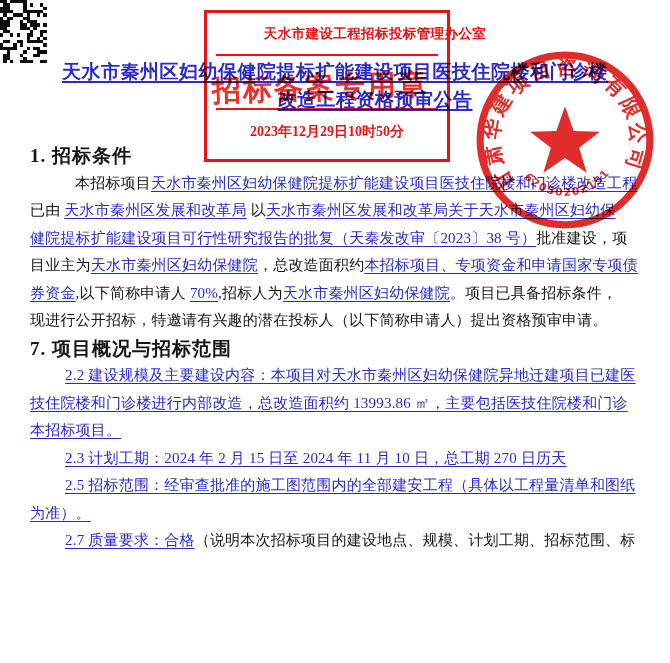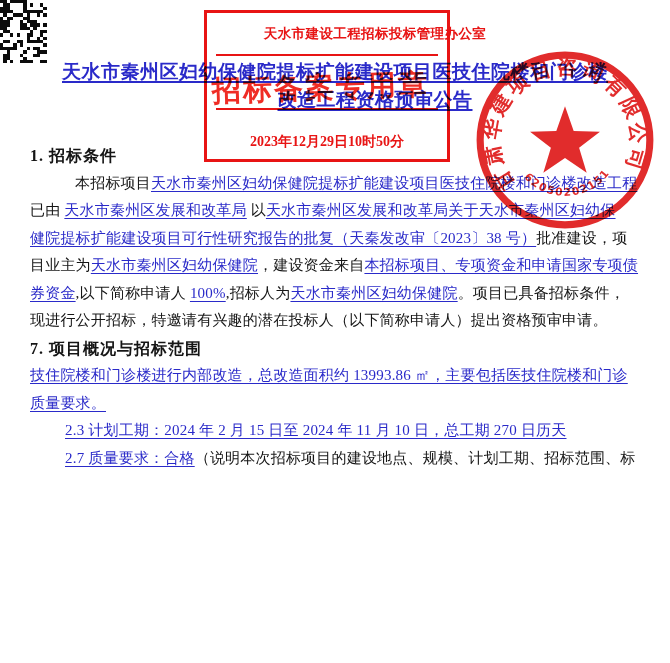--- a/index.html
+++ b/index.html
@@ -29,36 +29,36 @@
   
   .stamp-box{
     position:absolute;left:204px;top:10px;width:240px;height:146px;
     border:3px solid #e81414;z-index:3;mix-blend-mode:multiply;
     color:#e81414;text-align:center;
   }
   .stamp-box .office{position:absolute;left:0;top:12px;width:100%;font-size:13.5px;font-weight:bold;letter-spacing:0.4px;white-space:nowrap;margin-left:48px;}
   .stamp-box .rule{position:absolute;left:9px;right:9px;height:2px;background:#e81414;}
   .rule1{top:41px;}
   .rule2{top:95px;}
-  .stamp-box .dt{position:absolute;left:0;top:120px;width:100%;font-size:14px;font-weight:bold;white-space:nowrap;}
+  .stamp-box .dt{position:absolute;left:0;top:110px;width:100%;font-size:14px;font-weight:bold;white-space:nowrap;}
 
   .stamp-overlay{
     position:absolute;left:212px;top:68px;width:236px;z-index:4;
     color:#ee1a12;font-size:29px;font-weight:bold;letter-spacing:2px;
     white-space:nowrap;transform:rotate(-1.8deg);
     mix-blend-mode:multiply;opacity:0.92;
   }
 
   
   .seal{position:absolute;left:473px;top:48px;width:184px;height:184px;z-index:4;mix-blend-mode:multiply;opacity:0.95;}
 
   
   .content{position:absolute;left:30px;top:142px;width:612px;z-index:1;color:#151515;}
   .bl{height:27.5px;line-height:27.5px;white-space:nowrap;font-size:15px;letter-spacing:0.2px;}
-  .bl.h{font-size:16px;font-weight:bold;letter-spacing:1px;}
+  .bl.h{font-size:19px;font-weight:bold;letter-spacing:1px;}
   .ind-p{padding-left:45px;}
   .ind-i{padding-left:35px;}
   .lk{color:#2a2ac9;text-decoration:underline;text-underline-offset:3px;text-decoration-thickness:1px;}
 </style>
 </head>
 <body>
 
 <div class="page">
 
   <div class="qr" id="qr"><i class="b"></i><i class="b"></i><i class=""></i><i class="b"></i><i class="b"></i><i class="b"></i><i class="b"></i><i class="b"></i><i class=""></i><i class=""></i><i class=""></i><i class=""></i><i class=""></i><i class=""></i><br><i class=""></i><i class="b"></i><i class="b"></i><i class=""></i><i class=""></i><i class=""></i><i class=""></i><i class="b"></i><i class=""></i><i class="b"></i><i class=""></i><i class=""></i><i class="b"></i><i class=""></i><br><i class="b"></i><i class="b"></i><i class="b"></i><i class=""></i><i class=""></i><i class=""></i><i class=""></i><i class="b"></i><i class=""></i><i class=""></i><i class=""></i><i class=""></i><i class=""></i><i class="b"></i><br><i class="b"></i><i class="b"></i><i class="b"></i><i class="b"></i><i class=""></i><i class=""></i><i class=""></i><i class="b"></i><i class="b"></i><i class="b"></i><i class="b"></i><i class="b"></i><i class="b"></i><i class=""></i><br><i class=""></i><i class="b"></i><i class=""></i><i class=""></i><i class="b"></i><i class="b"></i><i class="b"></i><i class=""></i><i class="b"></i><i class=""></i><i class=""></i><i class="b"></i><i class=""></i><i class="b"></i><br><i class="b"></i><i class=""></i><i class="b"></i><i class="b"></i><i class=""></i><i class=""></i><i class=""></i><i class="b"></i><i class="b"></i><i class=""></i><i class=""></i><i class=""></i><i class=""></i><i class=""></i><br><i class="b"></i><i class="b"></i><i class="b"></i><i class=""></i><i class=""></i><i class=""></i><i class="b"></i><i class=""></i><i class="b"></i><i class="b"></i><i class="b"></i><i class=""></i><i class=""></i><i class=""></i><br><i class="b"></i><i class="b"></i><i class="b"></i><i class=""></i><i class=""></i><i class=""></i><i class="b"></i><i class="b"></i><i class=""></i><i class="b"></i><i class="b"></i><i class="b"></i><i class=""></i><i class="b"></i><br><i class="b"></i><i class="b"></i><i class=""></i><i class=""></i><i class=""></i><i class=""></i><i class="b"></i><i class="b"></i><i class="b"></i><i class=""></i><i class="b"></i><i class=""></i><i class=""></i><i class=""></i><br><i class=""></i><i class="b"></i><i class="b"></i><i class=""></i><i class=""></i><i class=""></i><i class=""></i><i class=""></i><i class=""></i><i class="b"></i><i class=""></i><i class=""></i><i class="b"></i><i class="b"></i><br><i class="b"></i><i class=""></i><i class=""></i><i class="b"></i><i class=""></i><i class="b"></i><i class=""></i><i class=""></i><i class="b"></i><i class="b"></i><i class=""></i><i class=""></i><i class="b"></i><i class=""></i><br><i class=""></i><i class=""></i><i class=""></i><i class=""></i><i class=""></i><i class=""></i><i class=""></i><i class=""></i><i class="b"></i><i class=""></i><i class=""></i><i class="b"></i><i class=""></i><i class="b"></i><br><i class=""></i><i class="b"></i><i class="b"></i><i class=""></i><i class=""></i><i class="b"></i><i class="b"></i><i class=""></i><i class="b"></i><i class="b"></i><i class="b"></i><i class="b"></i><i class="b"></i><i class=""></i><br><i class="b"></i><i class=""></i><i class=""></i><i class=""></i><i class="b"></i><i class=""></i><i class="b"></i><i class=""></i><i class=""></i><i class=""></i><i class=""></i><i class=""></i><i class=""></i><i class="b"></i><br><i class="b"></i><i class="b"></i><i class="b"></i><i class="b"></i><i class="b"></i><i class=""></i><i class=""></i><i class=""></i><i class="b"></i><i class=""></i><i class="b"></i><i class="b"></i><i class=""></i><i class=""></i><br><i class=""></i><i class=""></i><i class="b"></i><i class=""></i><i class=""></i><i class=""></i><i class=""></i><i class="b"></i><i class=""></i><i class=""></i><i class=""></i><i class="b"></i><i class="b"></i><i class="b"></i><br><i class=""></i><i class="b"></i><i class="b"></i><i class=""></i><i class=""></i><i class=""></i><i class="b"></i><i class=""></i><i class=""></i><i class=""></i><i class="b"></i><i class="b"></i><i class=""></i><i class=""></i><br><i class=""></i><i class="b"></i><i class="b"></i><i class=""></i><i class=""></i><i class=""></i><i class=""></i><i class="b"></i><i class=""></i><i class=""></i><i class=""></i><i class=""></i><i class=""></i><i class=""></i><br><i class=""></i><i class="b"></i><i class=""></i><i class="b"></i><i class=""></i><i class=""></i><i class="b"></i><i class="b"></i><i class="b"></i><i class="b"></i><i class=""></i><i class=""></i><i class="b"></i><i class="b"></i><br></div>
@@ -89,22 +89,25 @@
     <text fill="#e02020" font-size="10.5" font-weight="bold" letter-spacing="1.5" font-family="DejaVu Sans, sans-serif">
       <textPath href="#sealArcBottom" startOffset="6">620502021512</textPath>
     </text>
   </svg>
 
   <div class="content" id="doc-body">
       <div class="bl h"><span>1. 招标条件</span></div>
       <div class="bl ind-p"><span>本招标项目</span><span class="lk">天水市秦州区妇幼保健院提标扩能建设项目医技住院楼和门诊楼改造工程</span></div>
       <div class="bl"><span>已由 </span><span class="lk">天水市秦州区发展和改革局</span><span> 以</span><span class="lk">天水市秦州区发展和改革局关于天水市秦州区妇幼保</span></div>
       <div class="bl"><span class="lk">健院提标扩能建设项目可行性研究报告的批复（天秦发改审〔2023〕38 号）</span><span>批准建设，项</span></div>
-      <div class="bl"><span>目业主为</span><span class="lk">天水市秦州区妇幼保健院</span><span>，建设资金来自</span><span class="lk">本招标项目、专项资金和申请国家专项债</span></div>
-      <div class="bl"><span class="lk">券资金</span><span>,以下简称申请人 </span><span class="lk">100%</span><span>,招标人为</span><span class="lk">天水市秦州区妇幼保健院</span><span>。项目已具备招标条件，</span></div>
+      <div class="bl"><span>目业主为</span><span class="lk">天水市秦州区妇幼保健院</span><span>，总改造面积约</span><span class="lk">本招标项目、专项资金和申请国家专项债</span></div>
+      <div class="bl"><span class="lk">券资金</span><span>,以下简称申请人 </span><span class="lk">70%</span><span>,招标人为</span><span class="lk">天水市秦州区妇幼保健院</span><span>。项目已具备招标条件，</span></div>
       <div class="bl"><span>现进行公开招标，特邀请有兴趣的潜在投标人（以下简称申请人）提出资格预审申请。</span></div>
       <div class="bl h"><span>7. 项目概况与招标范围</span></div>
+      <div class="bl ind-i"><span class="lk">2.2 建设规模及主要建设内容：本项目对天水市秦州区妇幼保健院异地迁建项目已建医</span></div>
       <div class="bl"><span class="lk">技住院楼和门诊楼进行内部改造，总改造面积约 13993.86 ㎡，主要包括医技住院楼和门诊</span></div>
-      <div class="bl"><span class="lk">质量要求。</span></div>
+      <div class="bl"><span class="lk">本招标项目。</span></div>
       <div class="bl ind-i"><span class="lk">2.3 计划工期：2024 年 2 月 15 日至 2024 年 11 月 10 日，总工期 270 日历天</span></div>
+      <div class="bl ind-i"><span class="lk">2.5 招标范围：经审查批准的施工图范围内的全部建安工程（具体以工程量清单和图纸</span></div>
+      <div class="bl"><span class="lk">为准）。</span></div>
       <div class="bl ind-i"><span class="lk">2.7 质量要求：合格</span><span>（说明本次招标项目的建设地点、规模、计划工期、招标范围、标</span></div>
     </div>
 </div>
 
 </body></html>

